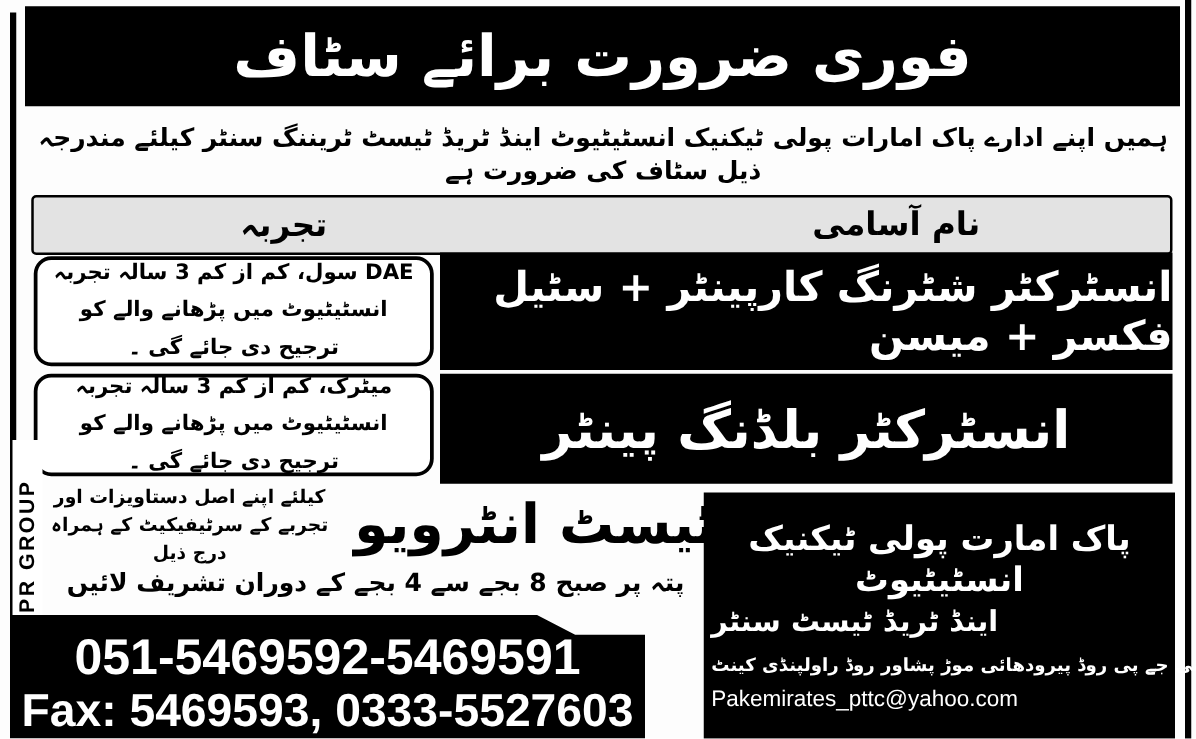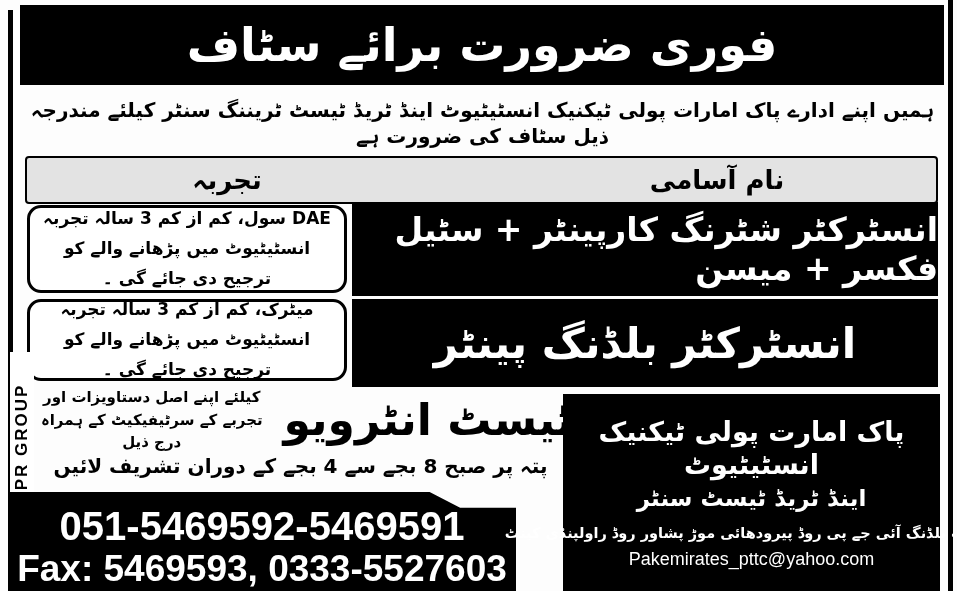--- a/index.html
+++ b/index.html
@@ -76,21 +76,21 @@
     left:8px;top:492px;width:508px;height:99px;background:#000;color:#fff;
     display:flex;flex-direction:column;align-items:center;justify-content:flex-end;
     font-family:"Liberation Sans",sans-serif;font-weight:bold;
     clip-path:polygon(0 0,83% 0,89% 16%,100% 16%,100% 100%,0 100%);
   }
   .phone-line{font-size:40px;line-height:1.1;white-space:nowrap;}
   .fax-line{font-size:37px;line-height:1.15;white-space:nowrap;}
   
   .org-box{
     left:563px;top:394px;width:377px;height:197px;background:#000;color:#fff;
-    display:flex;flex-direction:column;align-items:center;justify-content:center;
+    display:flex;flex-direction:column;align-items:flex-end;justify-content:center;
     text-align:center;direction:rtl;box-sizing:border-box;padding:4px 6px;
   }
   .org-line1{font-size:27px;font-weight:bold;line-height:1.25;}
   .org-line2{font-size:23px;font-weight:bold;line-height:1.3;margin-top:2px;}
   .org-address{font-size:14.5px;font-weight:bold;line-height:1.6;margin-top:8px;white-space:nowrap;}
   .org-email{
     font-size:18px;direction:ltr;margin-top:4px;
     font-family:"Liberation Sans",sans-serif;white-space:nowrap;
   }
 </style>

